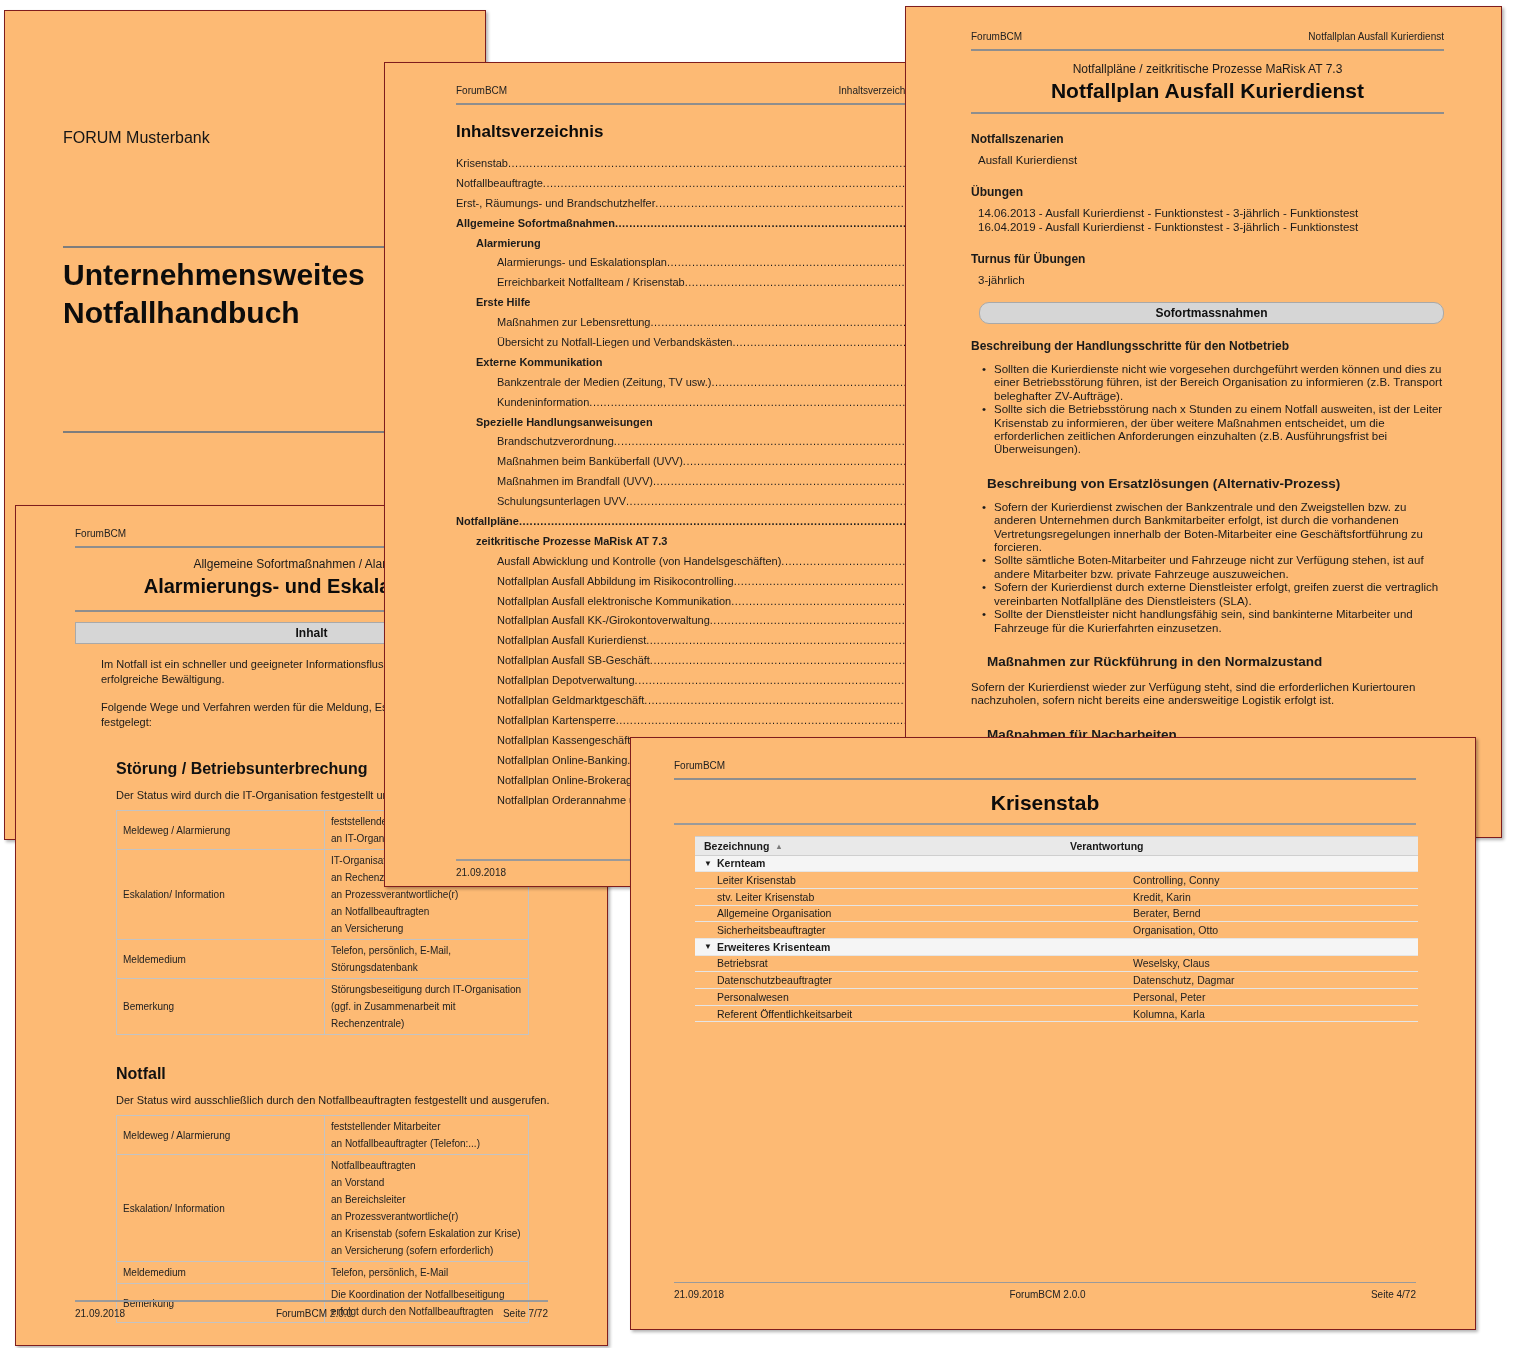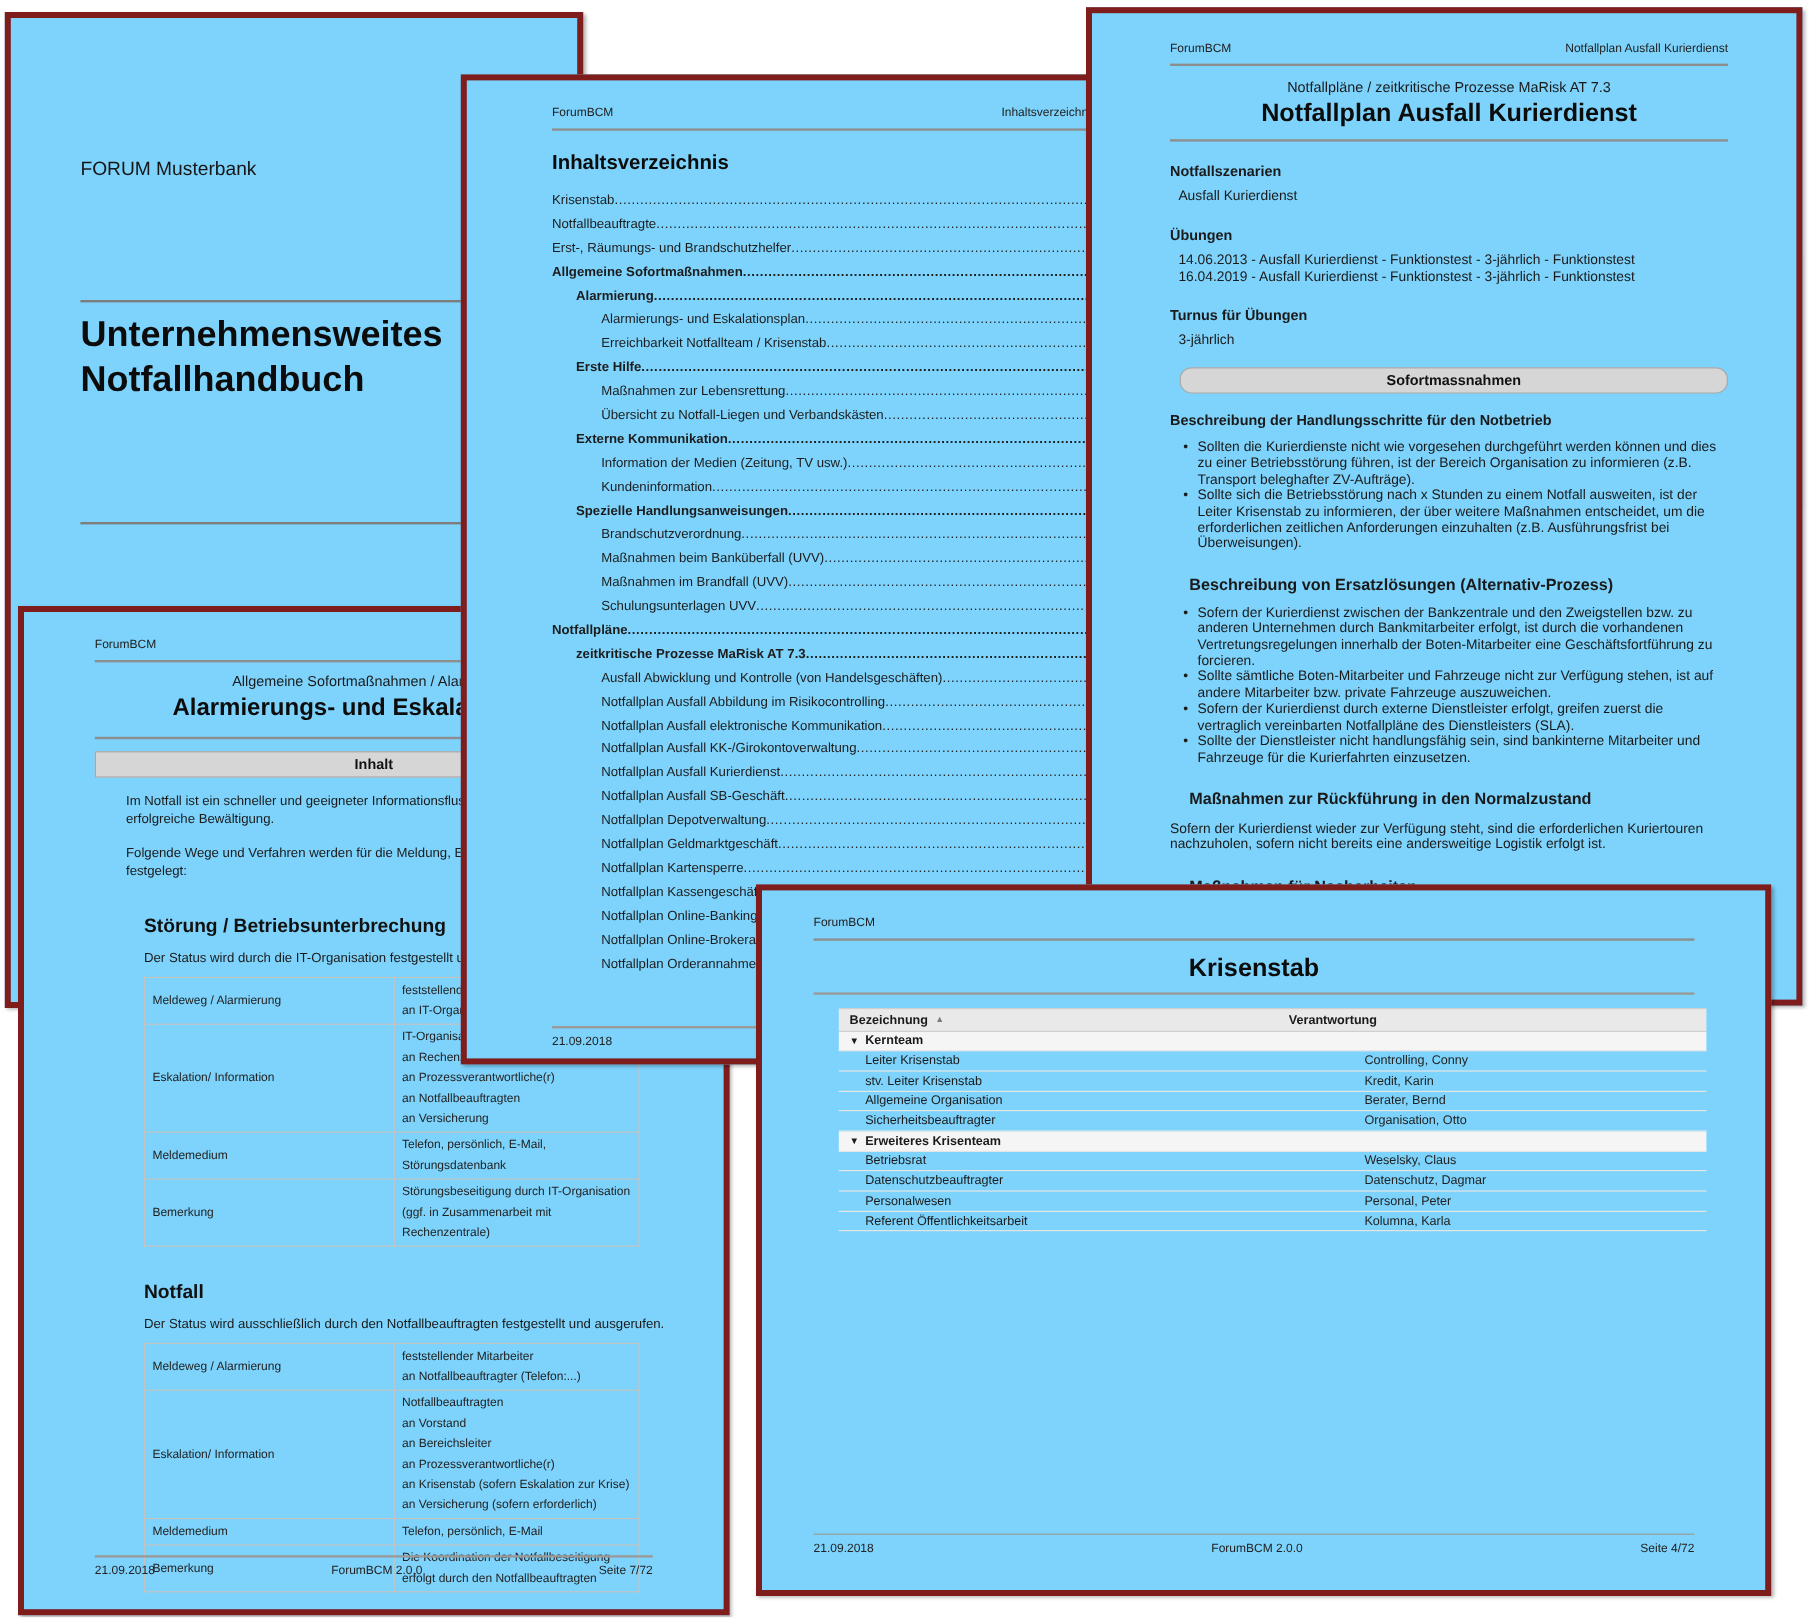--- a/index.html
+++ b/index.html
@@ -1,18 +1,18 @@
 <!DOCTYPE html>
 <html><head>
 <meta charset="utf-8">
 <style>
   html,body{margin:0;padding:0;background:#fff;}
   #canvas{position:relative;width:1515px;height:1348px;background:#fff;overflow:hidden;
           font-family:"Liberation Sans",sans-serif;color:#1a1a1a;}
-  .page{position:absolute;background:#7dd3fc;border:5px solid #7f1d1d;box-sizing:border-box;
+  .page{position:absolute;background:#fdba74;border:1px solid #7f1d1d;box-sizing:border-box;
         overflow:hidden;box-shadow:2px 2px 3px rgba(0,0,0,0.30);}
 
   
   .phead{display:flex;justify-content:space-between;font-size:10px;color:#222;
          border-bottom:2px solid #8e8e8e;padding-bottom:7px;}
   .pfoot{position:absolute;display:flex;justify-content:space-between;font-size:10px;color:#222;
          border-top:2px solid #9a9a9a;padding-top:6px;}
   .gray-banner{background:#d6d6d6;border:1px solid #a9a9a9;text-align:center;font-weight:bold;
                font-size:12px;height:20px;line-height:20px;color:#111;}
   .rule{height:2px;background:#8e8e8e;}
@@ -40,21 +40,21 @@
   .a-tbl td.lbl{width:195px;vertical-align:middle;}
   .a-tbl td.val{vertical-align:top;white-space:pre-line;line-height:17px;}
   #alarm .pfoot{left:59px;right:59px;bottom:26px;}
 
   
   #toc{left:384px;top:62px;width:595px;height:825px;z-index:3;}
   #toc .inner{padding:22px 60px 0 71px;position:relative;height:100%;box-sizing:border-box;}
   #toc h2{font-size:17px;margin:17px 0 0 0;color:#0c0c0c;}
   #toc .entries{margin-top:15px;}
   .toc-entry{display:flex;align-items:baseline;height:19.9px;overflow:hidden;font-size:11px;color:#1c1c1c;}
-  .toc-entry.lv1{padding-left:20px;}
+  .toc-entry.lv1{padding-left:20px;flex-direction:column;}
   .toc-entry.lv2{padding-left:41px;}
   .toc-entry.b{font-weight:bold;}
   .toc-entry .t{white-space:nowrap;flex:0 0 auto;}
   .dots{flex:1 1 auto;white-space:nowrap;overflow:hidden;letter-spacing:.5px;}
   #toc .pfoot{left:71px;right:60px;bottom:8px;}
 
   
   #kurier{left:905px;top:6px;width:597px;height:832px;z-index:4;}
   #kurier .inner{padding:24px 57px 0 65px;box-sizing:border-box;}
   #kurier .crumb{text-align:center;font-size:12px;margin-top:11px;}
@@ -262,21 +262,21 @@
             <span class="t">Übersicht zu Notfall-Liegen und Verbandskästen</span>
             <span class="dots">....................................................................................................................................................................................................................................................................</span>
           </div>
 
           <div class="toc-entry lv1 b">
             <span class="t">Externe Kommunikation</span>
             <span class="dots">....................................................................................................................................................................................................................................................................</span>
           </div>
 
           <div class="toc-entry lv2">
-            <span class="t">Information der Medien (Zeitung, TV usw.)</span>
+            <span class="t">Bankzentrale der Medien (Zeitung, TV usw.)</span>
             <span class="dots">....................................................................................................................................................................................................................................................................</span>
           </div>
 
           <div class="toc-entry lv2">
             <span class="t">Kundeninformation</span>
             <span class="dots">....................................................................................................................................................................................................................................................................</span>
           </div>
 
           <div class="toc-entry lv1 b">
             <span class="t">Spezielle Handlungsanweisungen</span>

